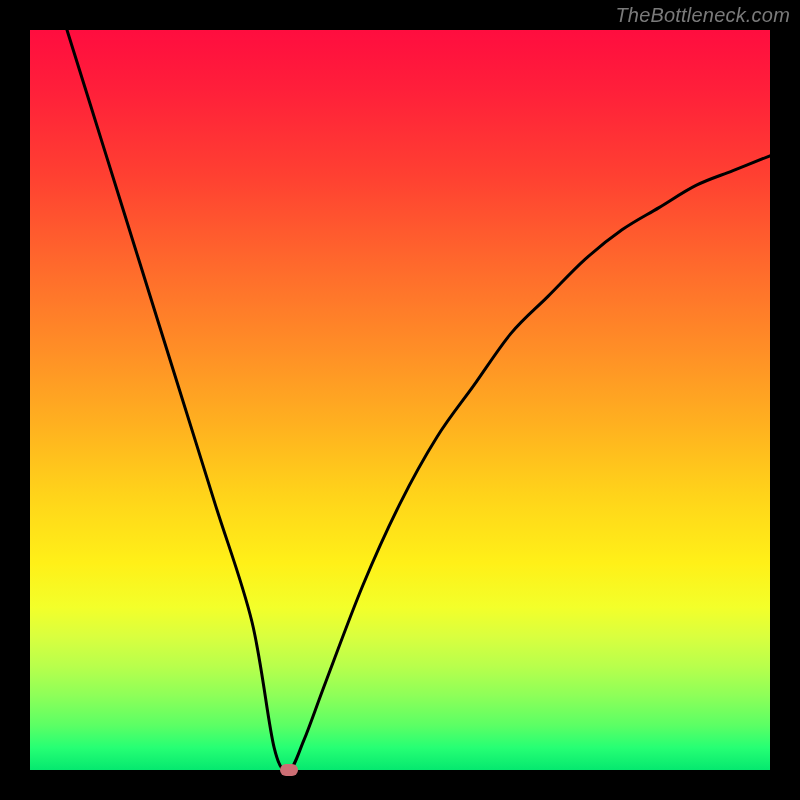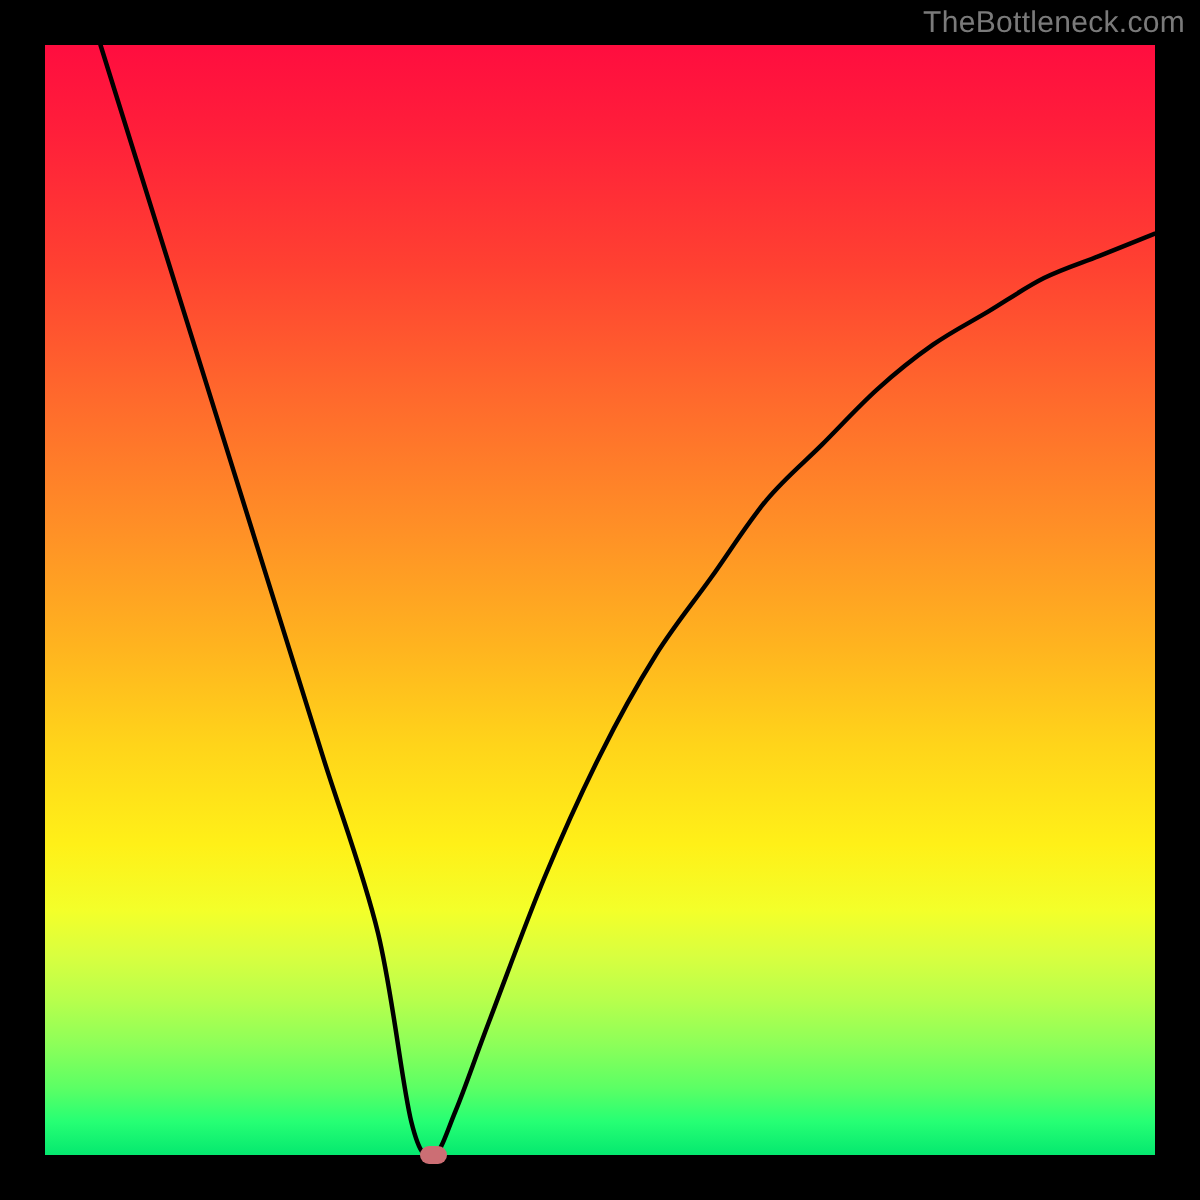--- a/index.html
+++ b/index.html
@@ -9,20 +9,21 @@
     height: 800px;
     background: #000;
     overflow: hidden;
     font-family: Arial, Helvetica, sans-serif;
   }
   .frame {
     position: relative;
     width: 800px;
     height: 800px;
     background: #000;
+    font-style: italic;
   }
   .plot-area {
     position: absolute;
     left: 30px;
     top: 30px;
     width: 740px;
     height: 740px;
     
     background: linear-gradient(to bottom,
       #ff0d3f 0%,

